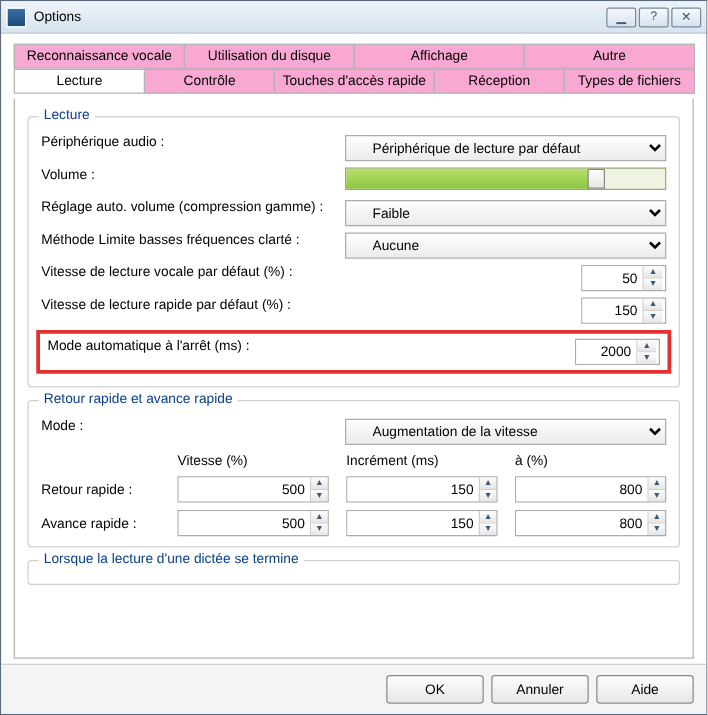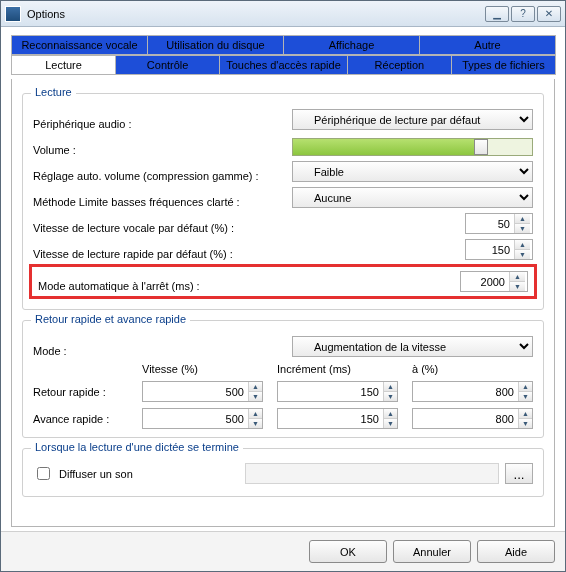--- a/index.html
+++ b/index.html
@@ -57,21 +57,21 @@
   .tabrows { }
   .tabrow { display: flex; }
   .tabrow.top .tab { border-bottom: 1px solid #b4b4b4; }
   .tab {
     flex: 1;
     border: 1px solid #b4b4b4;
     border-bottom: none;
     margin-right: -1px;
     padding: 3px 6px;
     text-align: center;
-    background: #1d4ed8;
+    background: #f9a8d4;
     cursor: default;
     white-space: nowrap;
     font-size: 11px;
   }
   .tabrow.bottom .tab {
     border-top: 1px solid #b4b4b4;
     border-bottom: 1px solid #b4b4b4;
   }
   .tab.active {
     background: #fff;
@@ -98,22 +98,22 @@
   .group .legend {
     position: absolute;
     top: -8px; left: 8px;
     background: #fff;
     padding: 0 4px;
     color: #0a3e8a;
     font-size: 11px;
   }
 
   .row {
-    display: flex; align-items: flex-end;
-    gap: 24px;
+    display: flex; align-items: flex-start;
+    gap: 8px;
     margin: 4px 0;
     min-height: 22px;
   }
   .row .lbl { flex: 0 0 235px; }
   .row .ctl { flex: 1; display: flex; align-items: center; }
 
   .wide-lbl { flex: 0 0 300px; }
 
   select.combo, .combo-like {
     flex: 1;
@@ -394,26 +394,20 @@
             <div class="arrows">
                 <div>▲</div>
                 <div>▼</div>
               </div>
           </div>
         </div>
       </div>
 
       <div class="group">
         <div class="legend">Lorsque la lecture d'une dictée se termine</div>
-        <div class="checkbox-row">
-          <input type="checkbox" style="">
-          <span style="flex:0 0 180px">Diffuser un son</span>
-          <input type="text" disabled="" value="" style="">
-          <button class="small-btn">...</button>
-        </div>
       </div>
 
     </div>
   </div>
 
   <div class="footer">
     <button class="btn">OK</button>
     <button class="btn">Annuler</button>
     <button class="btn">Aide</button>
   </div>

